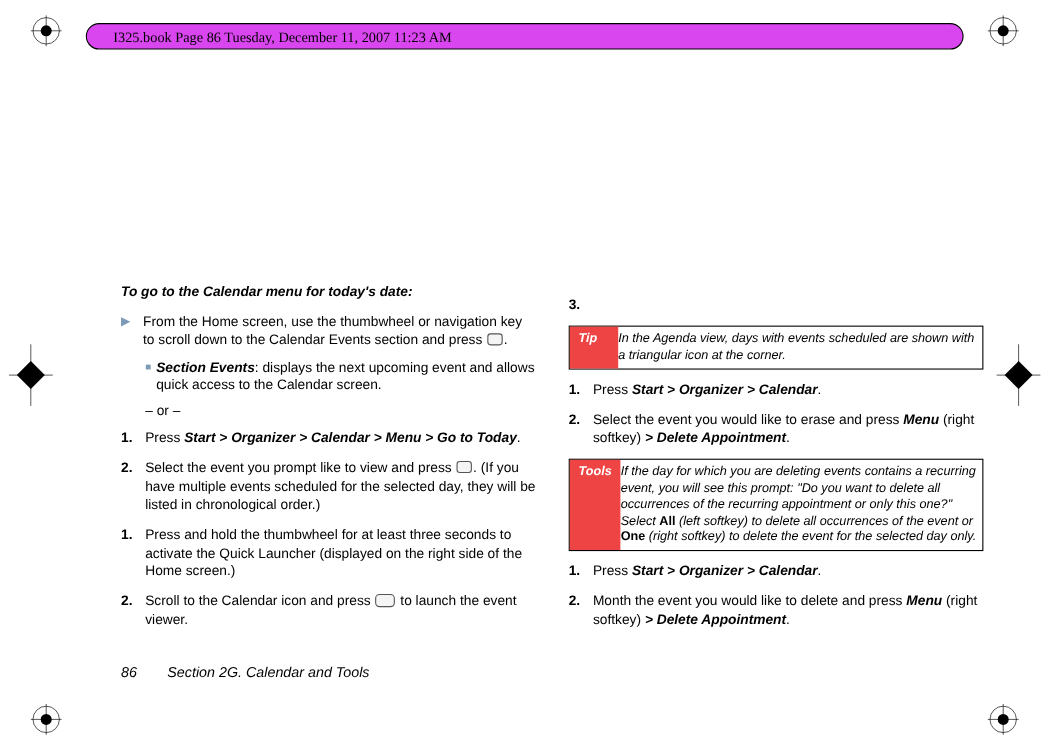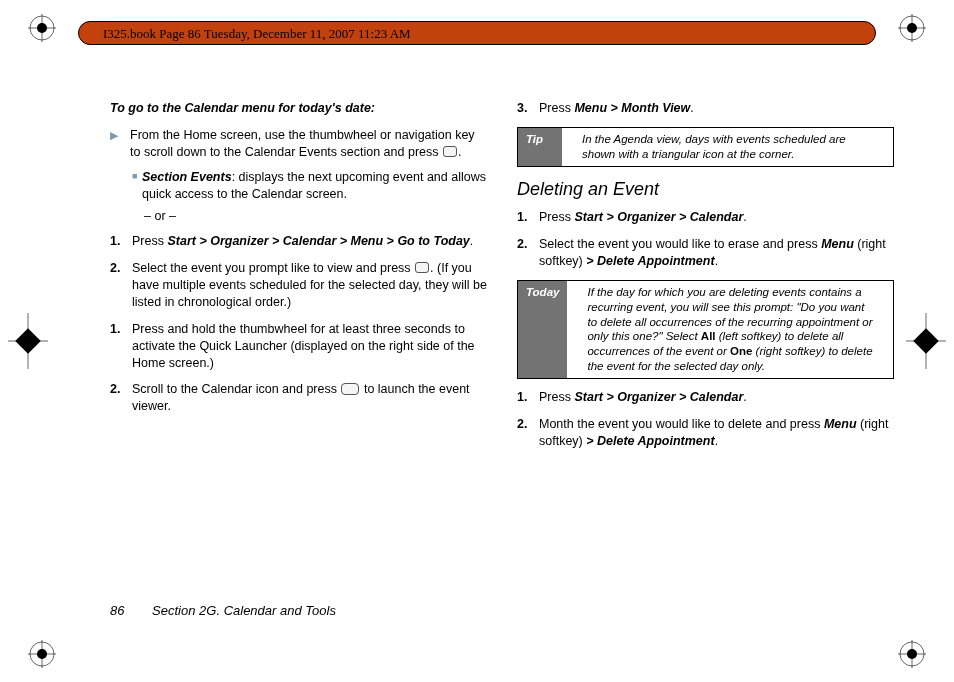--- a/index.html
+++ b/index.html
@@ -35,31 +35,32 @@
     top: 21px;
     left: 78px;
     right: 78px;
     height: 24px;
     border: 0.5px solid #000;
     border-radius: 12px;
     font-family: "Times New Roman", serif;
     font-size: 13px;
     line-height: 24px;
     padding-left: 24px;
-    background:#c2410c;
+    background:#d946ef;
   }
 
   .page-body {
     position: absolute;
     top: 100px;
     left: 110px;
     right: 60px;
     bottom: 100px;
     display: flex;
     gap: 30px;
+    align-items: flex-end;
   }
   .col {
     flex: 1;
     font-size: 12.5px;
     line-height: 1.35;
   }
   .instr-heading {
     font-style: italic;
     font-weight: bold;
     margin-bottom: 10px;
@@ -88,21 +89,21 @@
     color: #7a9ab5;
     font-size: 9px;
     line-height: 1.7;
   }
   .sub-block {
     display:flex;
     margin-left: 22px;
     margin-bottom: 6px;
   }
   .or-line {
-    margin-left: 34px;
+    margin-left: 22px;
     margin-bottom: 8px;
   }
   .ol {
     list-style: none;
     padding-left: 0;
   }
   .ol-item {
     display: flex;
     margin-bottom: 10px;
   }
@@ -130,30 +131,30 @@
 
   .callout {
     display: flex;
     border: 0.5px solid #000;
     font-size: 11.5px;
     font-style: italic;
     margin: 6px 0 10px 0;
     line-height: 1.3;
   }
   .callout-label {
-    background: #737373;
+    background: #ef4444;
     color: #fff;
     font-weight: bold;
     font-style: italic;
     padding: 4px 8px;
     min-width: 44px;
     flex-shrink: 0;
   }
   .callout-text {
-    padding: 4px 20px;
+    padding: 4px 0;
   }
 
   .footer {
     position: absolute;
     bottom: 64px;
     left: 110px;
     font-style: italic;
     font-size: 13px;
   }
   .footer .pn { margin-right: 24px; }
@@ -260,44 +261,42 @@
         <span class="ol-num">2.</span>
         <span><span>Scroll to the Calendar icon and press </span><span class="key-icon"></span><span> to launch the event viewer.</span></span>
       </li>
     </ol>
   </div>
 
   <div class="col">
     <ol class="ol">
       <li class="ol-item">
         <span class="ol-num">3.</span>
-        <span><span>Press </span><span class="bi">Menu &gt; Month View</span><span>.</span></span>
       </li>
     </ol>
 
     <div class="callout">
       <div class="callout-label">Tip</div>
       <div class="callout-text">In the Agenda view, days with events scheduled are shown with a triangular icon at the corner.</div>
     </div>
 
-    <div class="section-heading">Deleting an Event</div>
 
     <ol class="ol">
       <li class="ol-item">
         <span class="ol-num">1.</span>
         <span><span>Press </span><span class="bi">Start &gt; Organizer &gt; Calendar</span><span>.</span></span>
       </li>
       <li class="ol-item">
         <span class="ol-num">2.</span>
         <span><span>Select the event you would like to erase and press </span><span class="bi">Menu</span><span> (right softkey) </span><span class="bi">&gt; Delete Appointment</span><span>.</span></span>
       </li>
     </ol>
 
     <div class="callout">
-      <div class="callout-label">Today</div>
+      <div class="callout-label">Tools</div>
       <div class="callout-text"><span>If the day for which you are deleting events contains a recurring event, you will see this prompt: "Do you want to delete all occurrences of the recurring appointment or only this one?" Select </span><span class="b" style="font-style:normal">All</span><span> (left softkey) to delete all occurrences of the event or </span><span class="b" style="font-style:normal">One</span><span> (right softkey) to delete the event for the selected day only.</span></div>
     </div>
 
 
     <ol class="ol">
       <li class="ol-item">
         <span class="ol-num">1.</span>
         <span><span>Press </span><span class="bi">Start &gt; Organizer &gt; Calendar</span><span>.</span></span>
       </li>
       <li class="ol-item">

